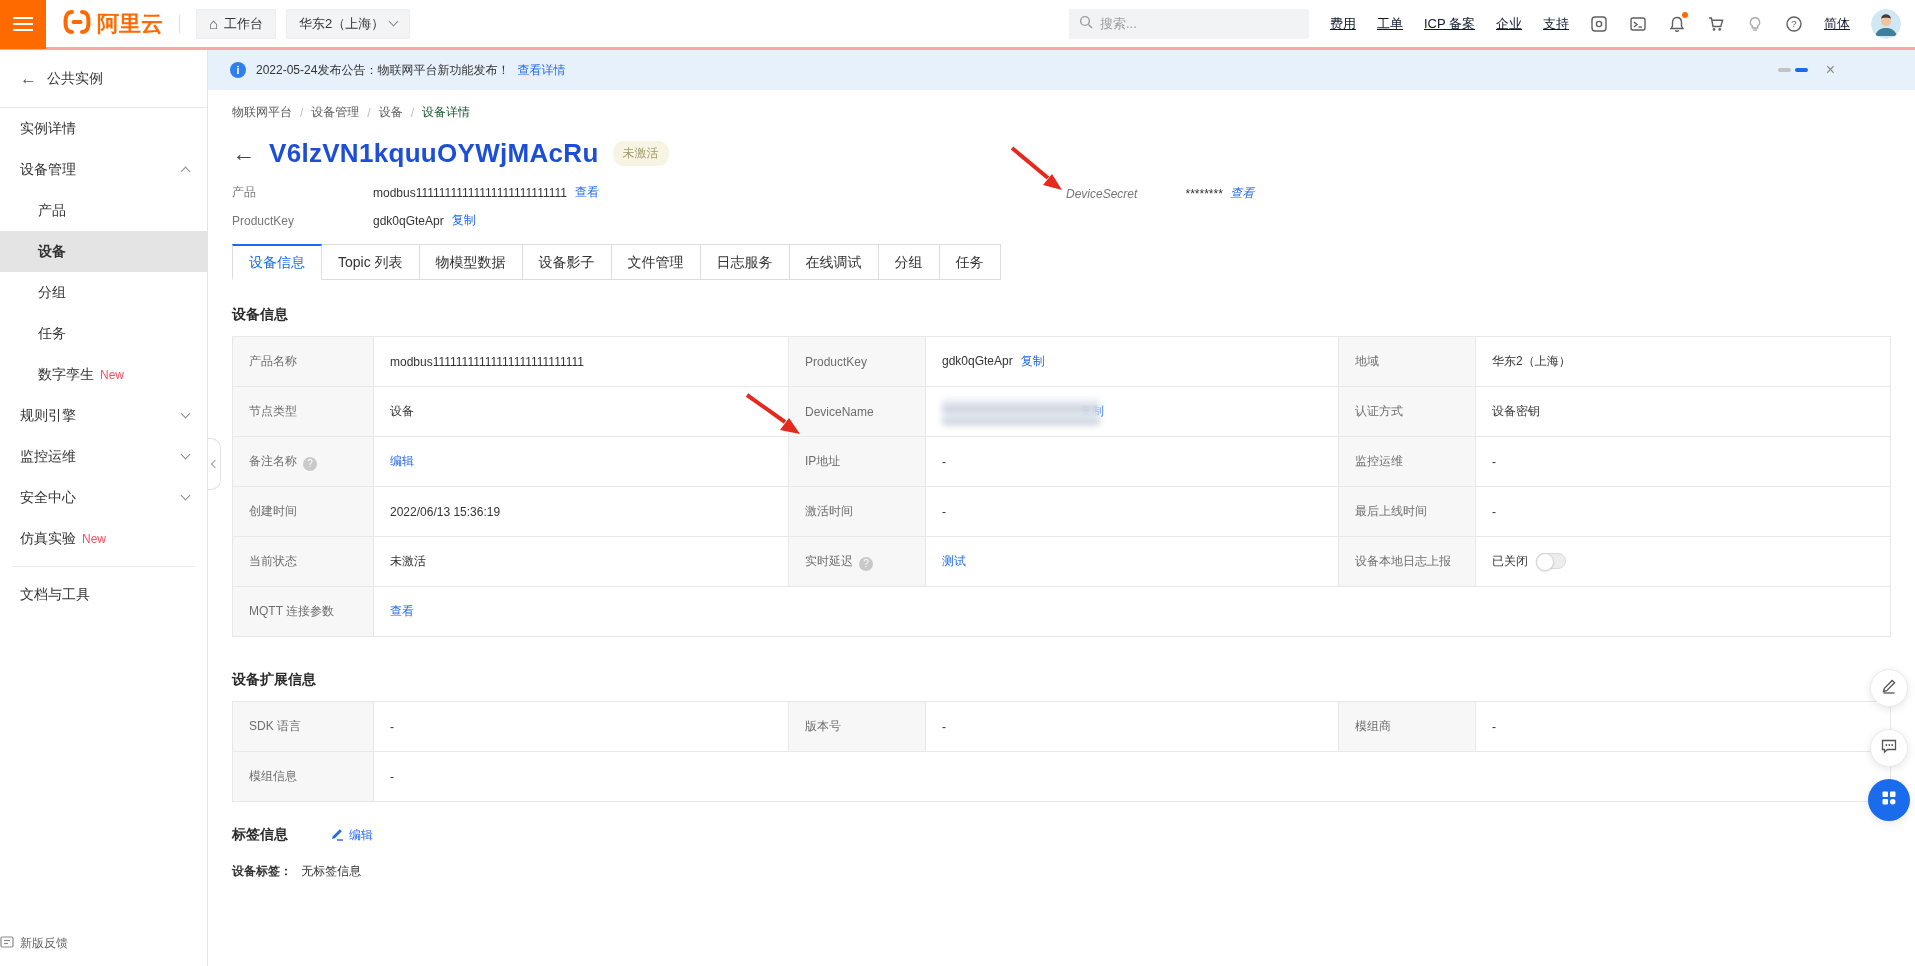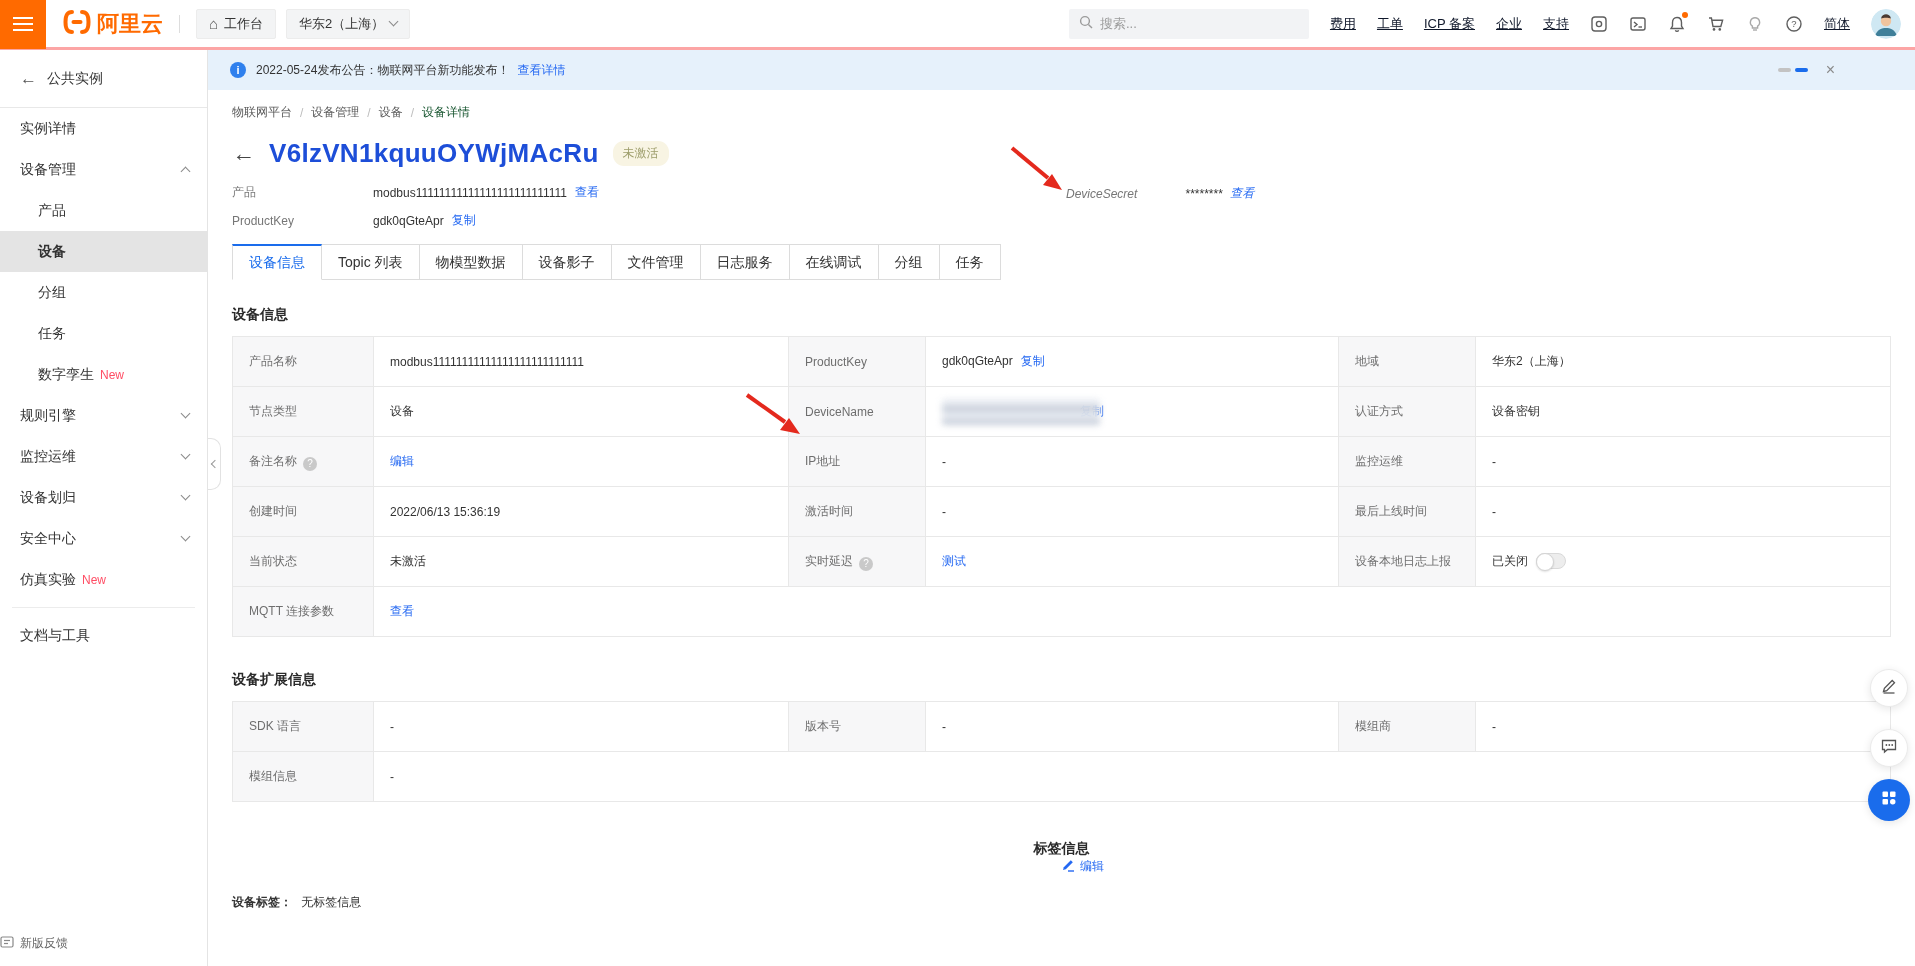--- a/index.html
+++ b/index.html
@@ -102,21 +102,21 @@
   .toggle { display:inline-block; width:30px; height:16px; border-radius:9px; background:#ededed;
             border:1px solid #d9d9d9; position:relative; vertical-align:-4px; margin-left:8px; cursor:pointer; }
   .toggle::after { content:""; position:absolute; left:-1px; top:-1px; width:16px; height:16px; border-radius:50%;
             background:#fff; border:1px solid #d4d4d4; box-shadow:0 1px 2px rgba(0,0,0,.12); }
   .blur-block { display:inline-block; width:158px; height:26px; vertical-align:middle; border-radius:2px;
             position:relative; z-index:2; filter:blur(3px); opacity:.95;
             background: repeating-linear-gradient(0deg,#c7ceda 0 6px,#e7ebf1 6px 13px),
                         repeating-linear-gradient(90deg,rgba(175,185,198,.65) 0 9px,rgba(236,240,245,.65) 9px 18px); }
   .blur-copy { position:relative; z-index:1; margin-left:-20px; }
 
-  .tags-row { margin-top:38px; display:flex; align-items:center;flex-direction:column; }
+  .tags-row { margin-top:24px; display:flex; align-items:center; }
   .tags-title { font-size:14px; font-weight:bold; color:#2b2b2b; }
   .tags-edit { display:flex; align-items:center; gap:5px; margin-left:42px; font-size:12px; cursor:pointer; }
   .tag-line { margin-top:19px; font-size:12px; color:#333; }
   .tag-line .lab { font-weight:bold; margin-right:6px; }
 
   
   .float-btn { position:absolute; width:38px; height:38px; border-radius:50%; background:#fff;
                border:1px solid #ebebeb; box-shadow:0 2px 8px rgba(0,0,0,.10); display:flex;
                align-items:center; justify-content:center; cursor:pointer; z-index:30; }
   .fb-1 { top:669px; right:7px; } .fb-2 { top:729px; right:7px; }
@@ -248,24 +248,20 @@
       <div class="s-item sub">
         <span>数字孪生</span>
         <span class="badge-new">New</span>
       </div>
       <div class="s-item">
         <span>规则引擎</span>
         <i class="chev s-caret"></i>
       </div>
       <div class="s-item">
         <span>监控运维</span>
-        <i class="chev s-caret"></i>
-      </div>
-      <div class="s-item">
-        <span>设备划归</span>
         <i class="chev s-caret"></i>
       </div>
       <div class="s-item">
         <span>安全中心</span>
         <i class="chev s-caret"></i>
       </div>
       <div class="s-item">
         <span>仿真实验</span>
         <span class="badge-new">New</span>
       </div>

